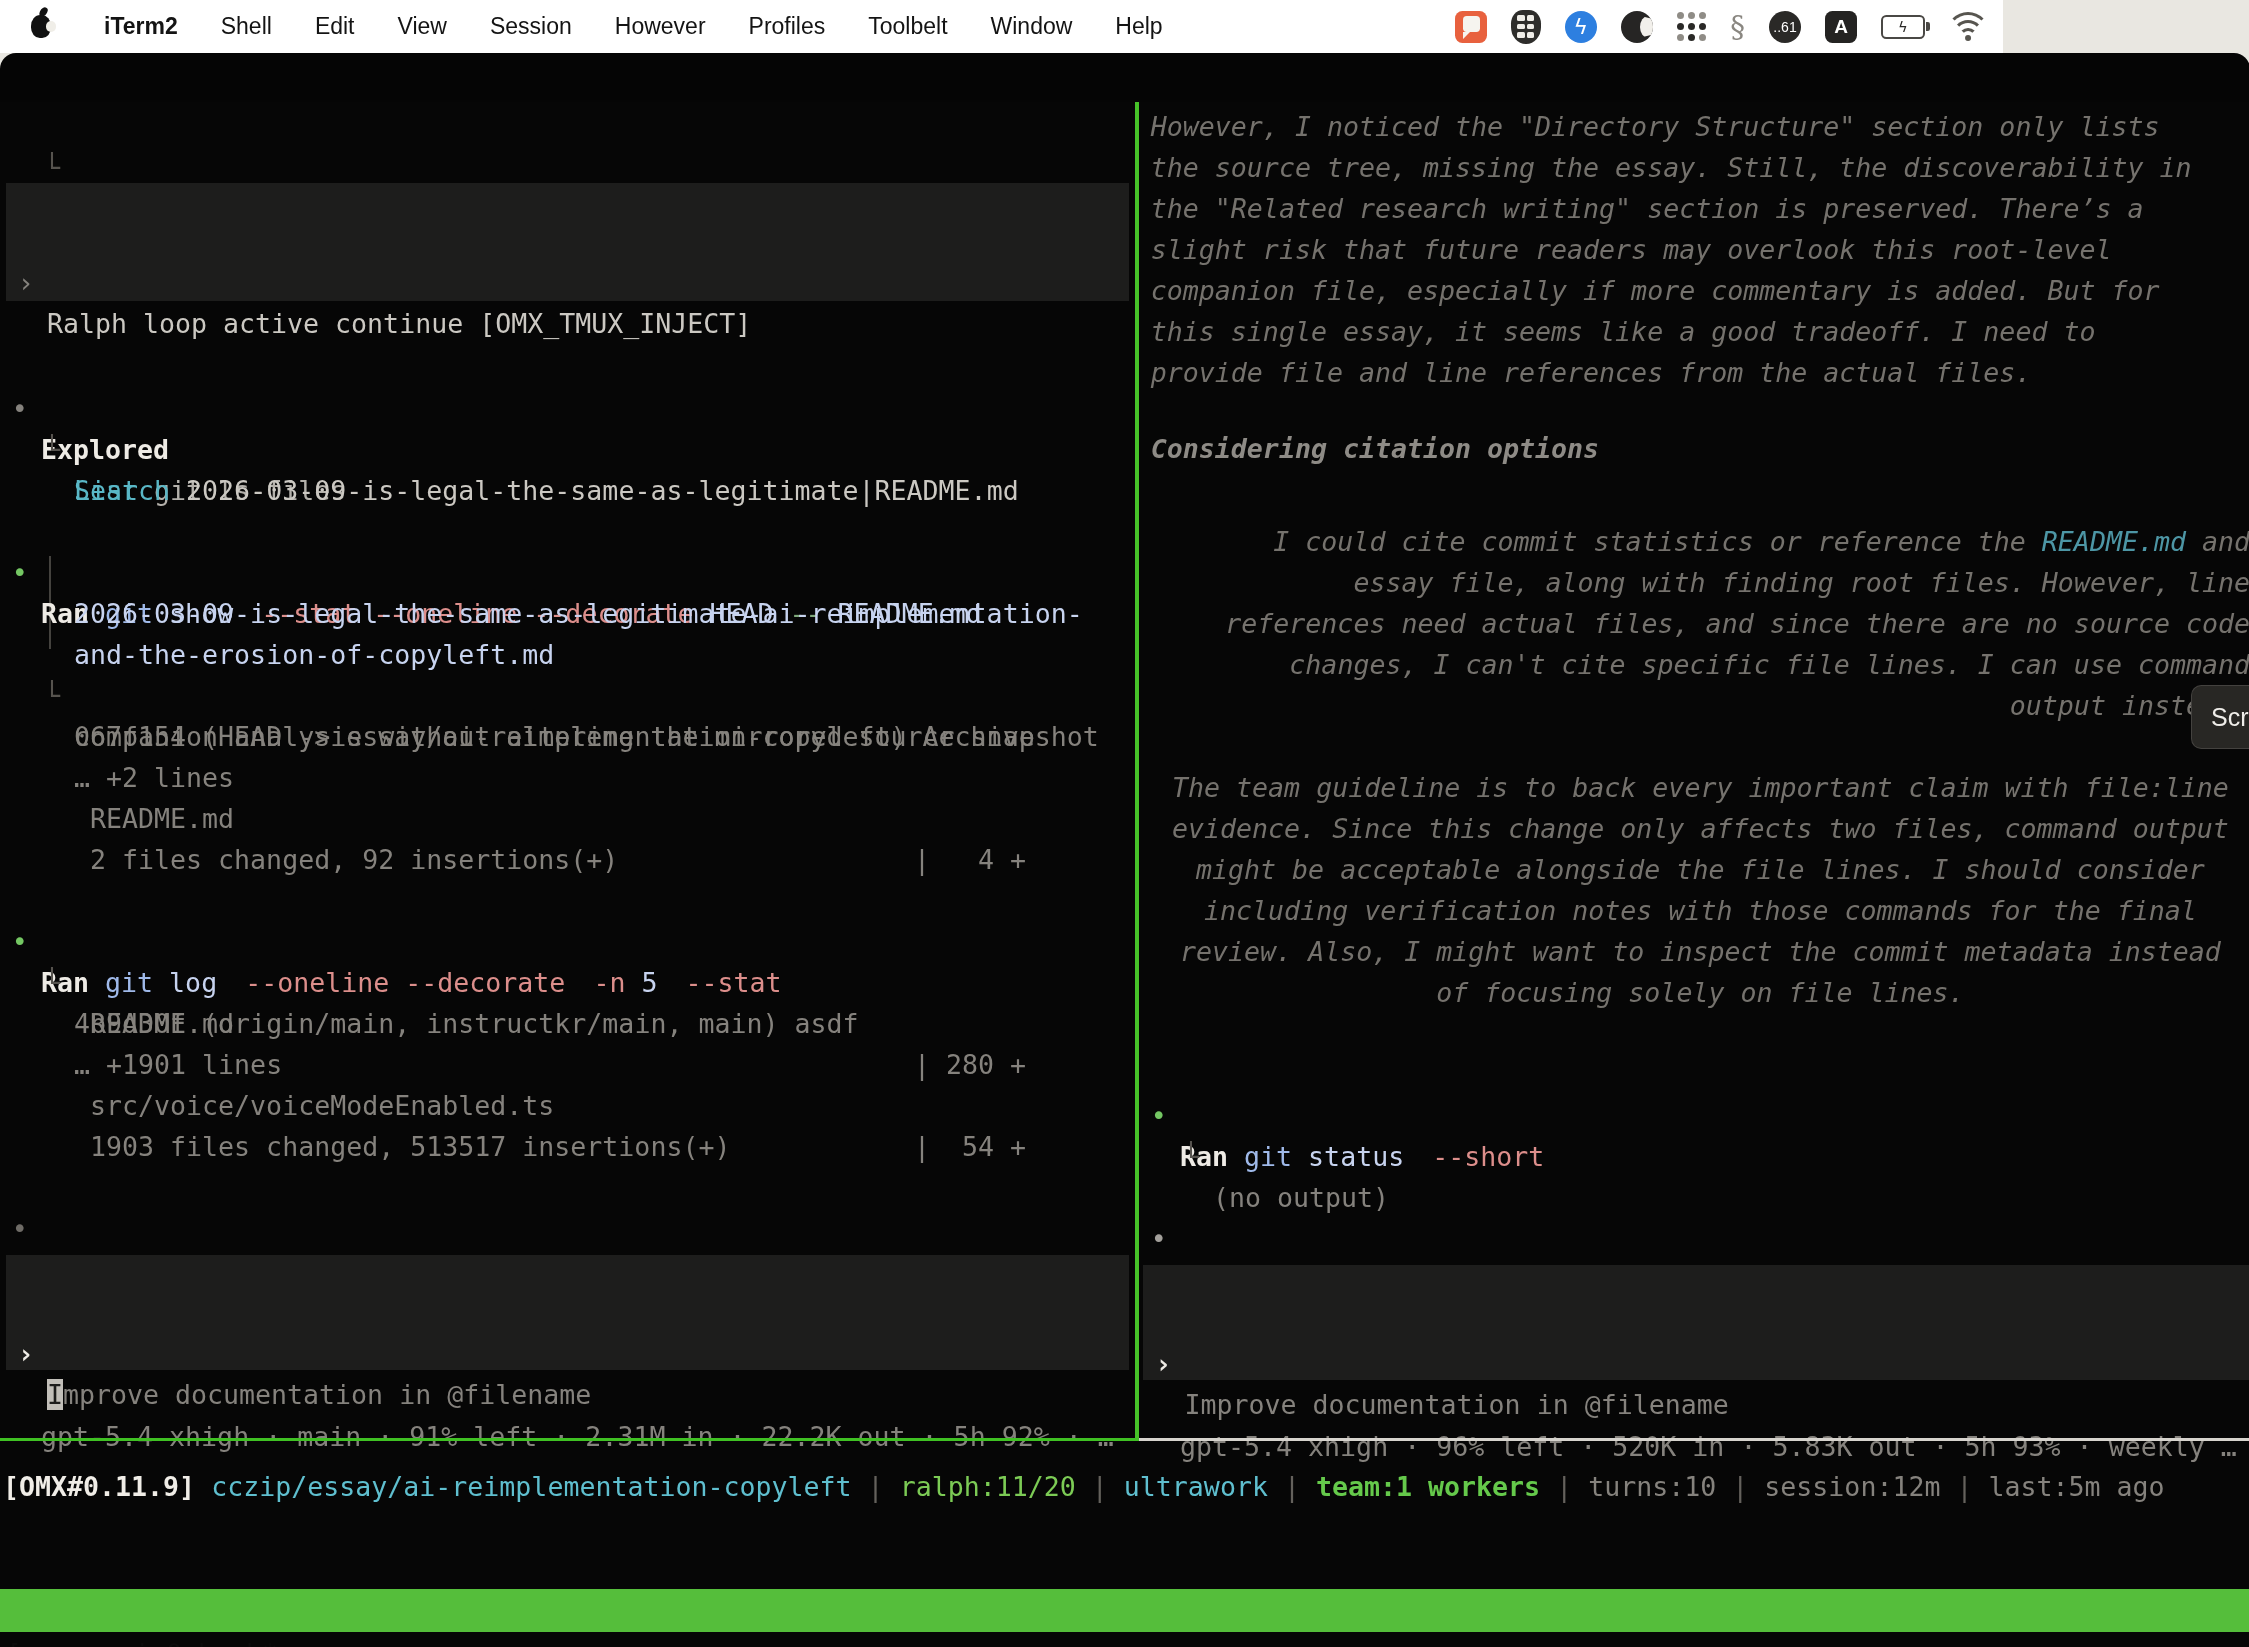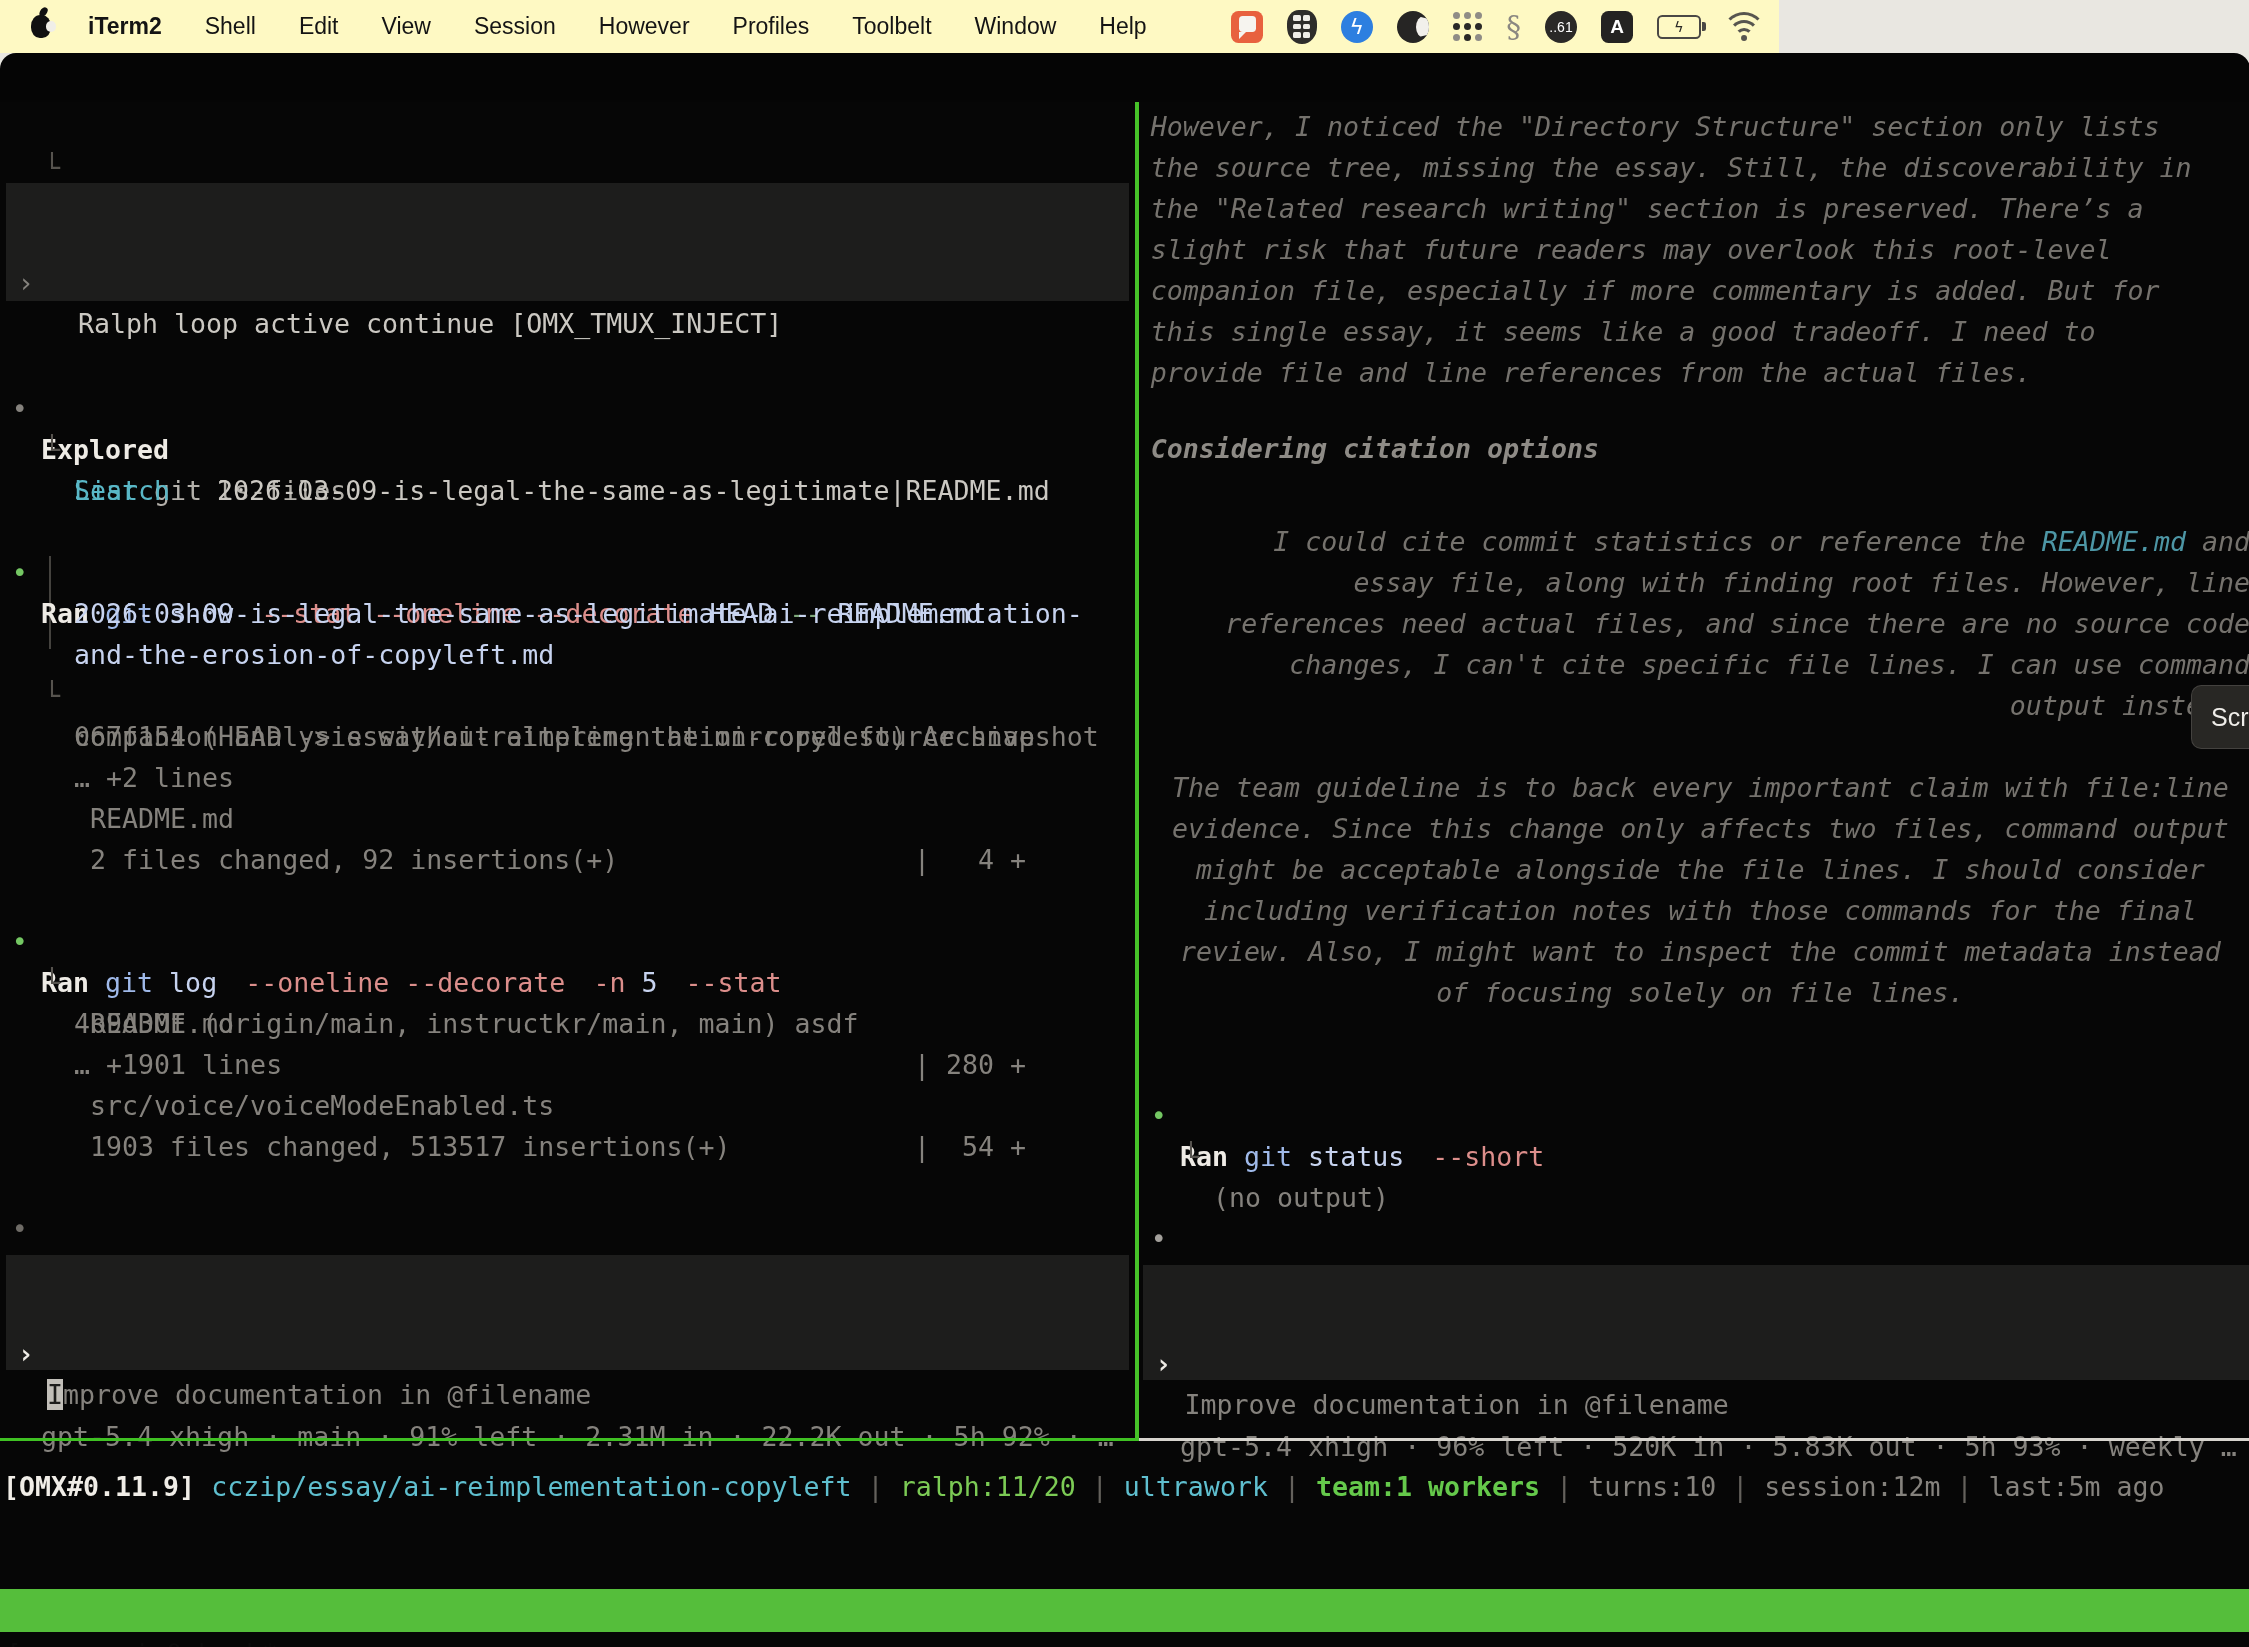--- a/index.html
+++ b/index.html
@@ -1,22 +1,22 @@
 <!DOCTYPE html>
 <html style="font-size:11.8px"><head>
 <meta charset="utf-8">
 <style>
   html,body{margin:0;padding:0;}
   body{width:2250px;height:1648px;position:relative;background:#e9e7e1;overflow:hidden;
        font-family:"DejaVu Sans Mono",monospace;}
 
   
-  .menubar{position:absolute;top:0;left:0;width:1779px;height:53px;background:#fef9c3;
+  .menubar{position:absolute;top:0;left:0;width:2003px;height:53px;background:#ffffff;
            display:flex;align-items:center;font-family:"Liberation Sans",sans-serif;
-           font-size:23px;color:#141414;}
+           font-size:23px;color:#141414;gap:16px;}
   .menubar .apple{width:20px;height:23.6px;background:#111;border-radius:46% 46% 44% 44%;
                   position:relative;margin-left:31px;}
   .apple::before{content:"";position:absolute;width:7.4px;height:10.3px;background:#111;
                  border-radius:60% 40% 60% 40%;top:-7.4px;left:8.9px;transform:rotate(24deg);}
   .apple::after{content:"";position:absolute;width:10.3px;height:10.3px;background:#f0eee8;
                 border-radius:50%;right:-5.2px;top:6.6px;}
   .menu-items{display:flex;gap:43px;margin-left:37px;}
   .menu-items span{cursor:default;}
   .menu-items .first{font-weight:bold;}
   .statusicons{margin-left:auto;display:flex;align-items:center;gap:24px;margin-right:16px;}
@@ -80,21 +80,21 @@
   .r{position:relative;height:41px;white-space:pre;}
   .blank{height:41px;}
   .at16{position:absolute;left:11.8px;}
   .at55{position:absolute;left:41px;}
   .at60{position:absolute;left:44px;}
   .at100{position:absolute;left:74px;}
   .at122{position:absolute;left:90px;}
   .statcol{position:absolute;left:914px;color:#85827d;}
 
   .w{color:#eeebe5;font-weight:bold;}
-  .txt{color:#cbc8c2;margin-left:31px;}
+  .txt{color:#cbc8c2;}
   .mid{color:#b3b0aa;}
   .gray{color:#85827d;}
   .dimmer{color:#57544f;}
   .tree{color:#56534e;}
   .cyan{color:#59b7c6;}
   .peri{color:#9fb9e9;}
   .pale{color:#c7d3ef;}
   .salmon{color:#dc8e8b;margin-left:12px;}
   .grnarg{color:#7fa87a;}
   .bullet-green{color:#74c763;}

